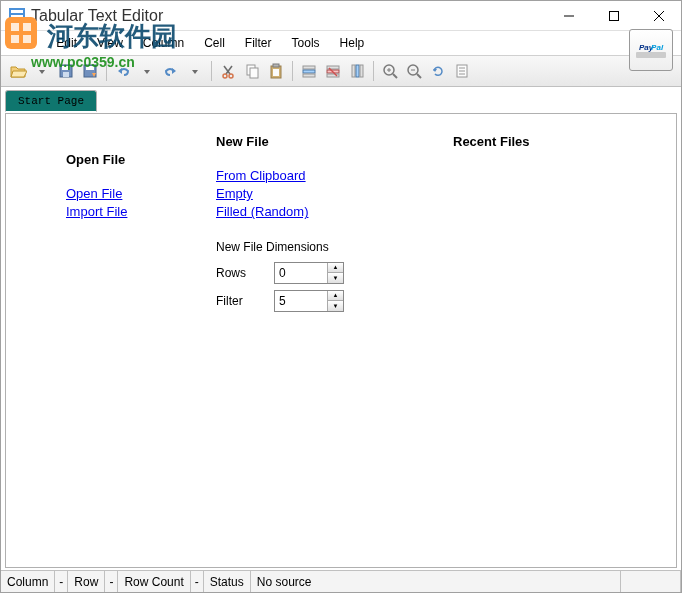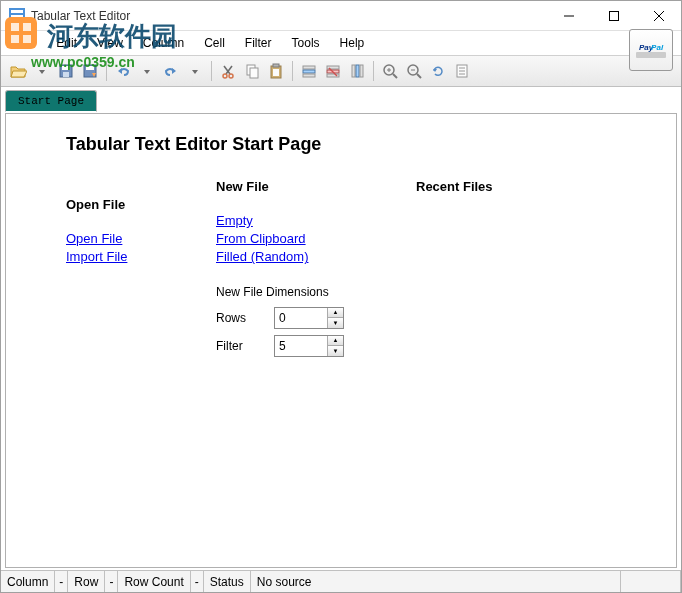--- a/index.html
+++ b/index.html
@@ -1,39 +1,39 @@
 <!DOCTYPE html>
 <html><head>
 <meta charset="utf-8">
 <style>
 * { box-sizing: border-box; margin: 0; padding: 0; }
 body { font-family: "Segoe UI", Tahoma, sans-serif; font-size: 12px; background: #fff; width: 682px; height: 593px; overflow: hidden; position: relative; border: 1px solid #a0a0a0; }
 .titlebar { height: 30px; background: #fff; display: flex; align-items: center; padding: 0 0 0 8px; border-bottom: 1px solid #e0e0e0; }
 .titlebar-icon { width: 16px; height: 16px; margin-right: 6px; }
-.titlebar-text { flex: 1; font-size: 12px; color: #333; }
+.titlebar-text { flex: 1; font-size: 16px; color: #333; }
 .win-controls { display: flex; height: 100%; }
 .win-btn { width: 45px; height: 100%; display: flex; align-items: center; justify-content: center; font-size: 14px; color: #333; }
 .win-btn.close { font-size: 16px; }
 .menubar { height: 24px; display: flex; align-items: center; padding: 0 6px; gap: 0; position: relative; }
 .menu-item { padding: 3px 10px; font-size: 12px; color: #000; }
 .paypal-btn { position: absolute; right: 8px; top: -2px; width: 44px; height: 42px; border: 1px solid #999; border-radius: 3px; background: linear-gradient(#fff,#eee); display: flex; flex-direction: column; align-items: center; justify-content: center; font-size: 8px; font-style: italic; font-weight: bold; }
 .paypal-top { color: #003087; }
 .paypal-bot { color: #009cde; margin-left: -2px; }
 .toolbar { height: 32px; background: linear-gradient(#f8f8f8,#e8e8e8); border-top: 1px solid #d0d0d0; border-bottom: 1px solid #c0c0c0; display: flex; align-items: center; padding: 0 6px; gap: 2px; }
 .tb-btn { width: 22px; height: 22px; display: flex; align-items: center; justify-content: center; opacity: 0.85; }
 .tb-sep { width: 1px; height: 20px; background: #c0c0c0; margin: 0 3px; }
 .tab-strip { height: 24px; display: flex; align-items: flex-end; padding: 2px 4px 0 4px; background: #fff; }
 .tab { padding: 4px 12px; border: 1px solid #b0b0b0; border-bottom: 1px solid #fff; border-radius: 3px 3px 0 0; background: #0f766e; font-size: 11px; font-family: "Courier New", monospace; position: relative; top: 1px; }
 .content { position: absolute; top: 112px; left: 4px; right: 4px; bottom: 24px; border: 1px solid #b0b0b0; background: #fff; padding: 20px 60px; overflow: auto; }
 .content h1 { font-size: 18px; font-weight: bold; font-family: Arial, sans-serif; margin-bottom: 24px; }
 .cols { display: flex; gap: 0; }
 .col { min-width: 150px; }
 .col.c1 { width: 150px; margin-top: 18px; }
 .col.c2 { width: 200px; }
-.col.c3 { width: 150px; }
+.col.c3 { width: 150px; margin-left: 37px; }
 .col h2 { font-size: 13px; font-weight: bold; font-family: Arial, sans-serif; margin-bottom: 18px; }
 .link { color: #0000EE; text-decoration: underline; font-size: 13px; font-family: Arial, sans-serif; display: block; line-height: 1.4; }
 .dim-label { font-size: 12px; font-family: Arial, sans-serif; margin-top: 18px; margin-bottom: 8px; }
 .dim-row { display: flex; align-items: center; margin-bottom: 6px; }
 .dim-row label { width: 58px; font-size: 12px; font-family: Arial, sans-serif; }
 .spinner { display: flex; border: 1px solid #888; background: #fff; height: 22px; width: 70px; }
 .spinner input { border: none; width: 52px; padding: 0 4px; font-size: 12px; outline: none; }
 .spin-btns { display: flex; flex-direction: column; border-left: 1px solid #aaa; width: 16px; }
 .spin-btn { flex: 1; display: flex; align-items: center; justify-content: center; font-size: 6px; background: linear-gradient(#fff,#e0e0e0); border-bottom: 1px solid #aaa; }
 .spin-btn:last-child { border-bottom: none; }
@@ -234,31 +234,30 @@
         <line x1="5" y1="11" x2="11" y2="11" stroke="#888"></line>
       </svg>
     </div>
 </div>
 
 <div class="tab-strip">
   <div class="tab">Start Page</div>
 </div>
 
 <div class="content">
-  <h1>Tabular Text Editor Start Page</h1>
   <div class="cols">
     <div class="col c1">
       <h2>Open File</h2>
       <a class="link">Open File</a>
       <a class="link">Import File</a>
     </div>
     <div class="col c2">
       <h2>New File</h2>
+      <a class="link">From Clipboard</a>
       <a class="link">Empty</a>
-      <a class="link">From Clipboard</a>
       <a class="link">Filled (Random)</a>
       <div class="dim-label">New File Dimensions</div>
       <div class="dim-row">
         <label>Rows</label>
         <div class="spinner">
           <input value="0" style="">
           <div class="spin-btns">
             <div class="spin-btn">▲</div>
             <div class="spin-btn">▼</div>
           </div>

